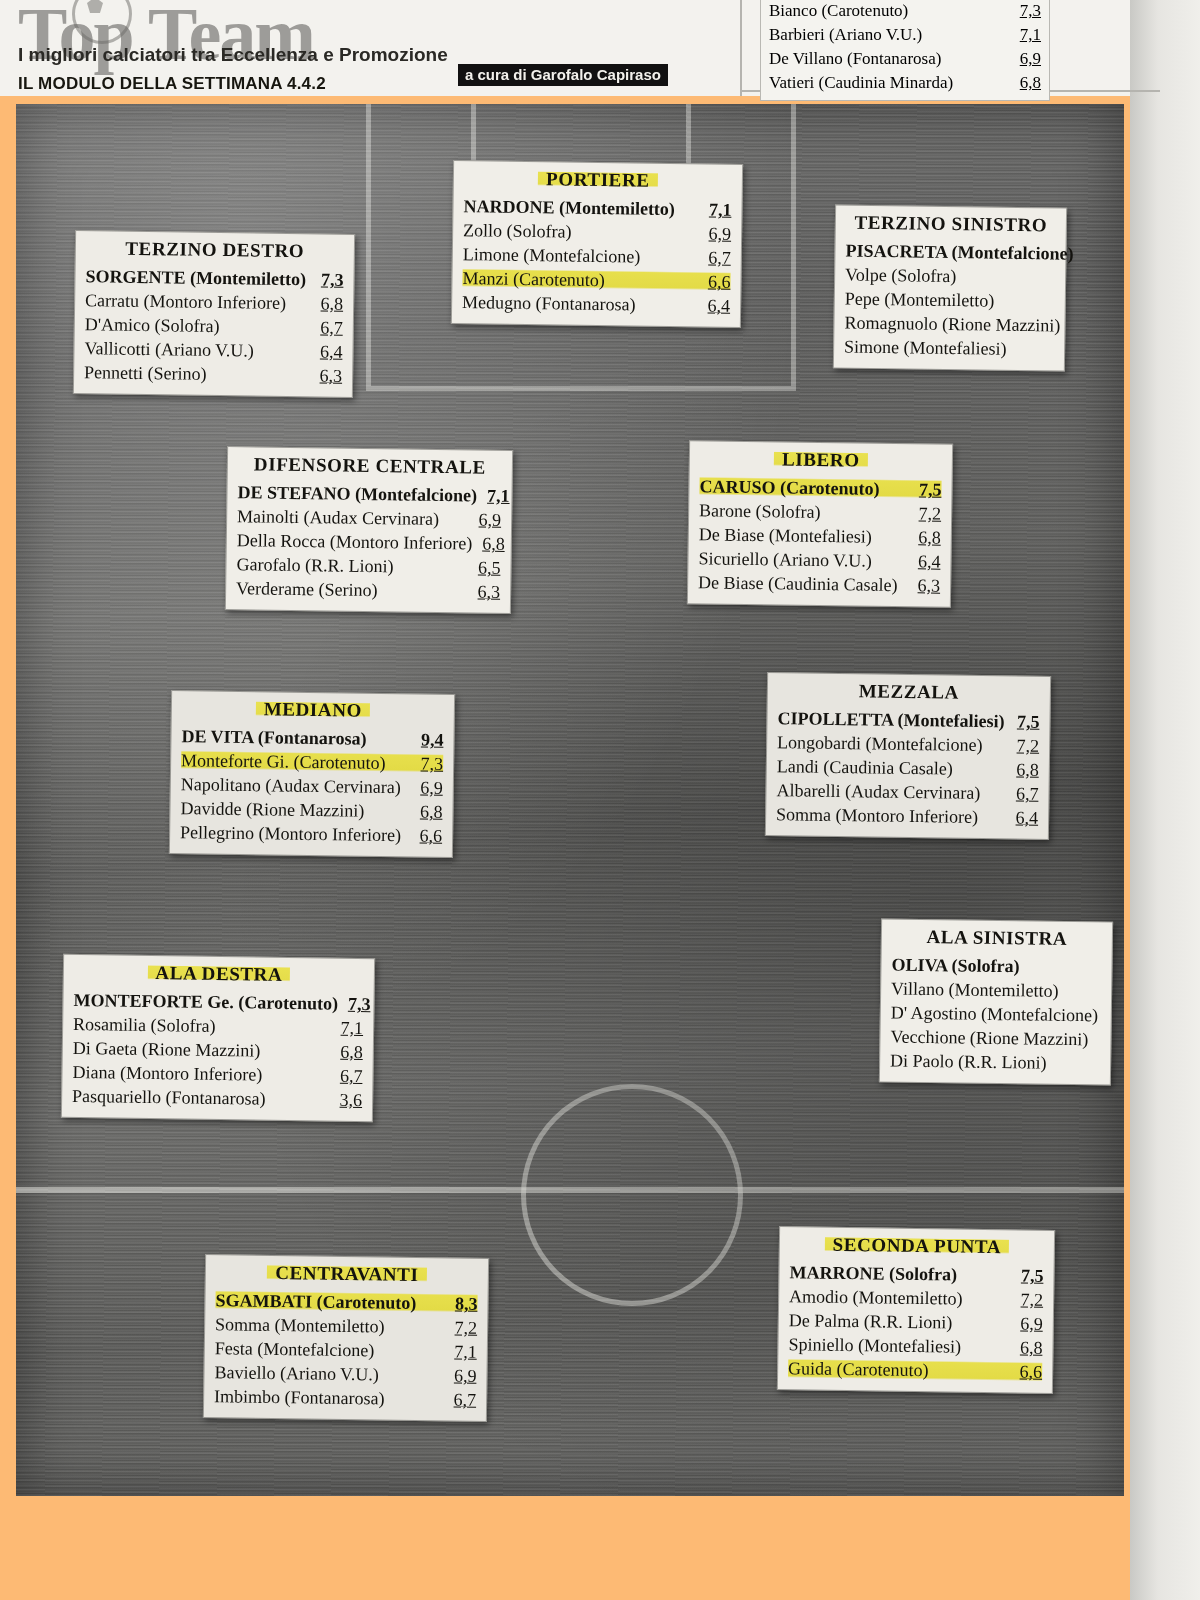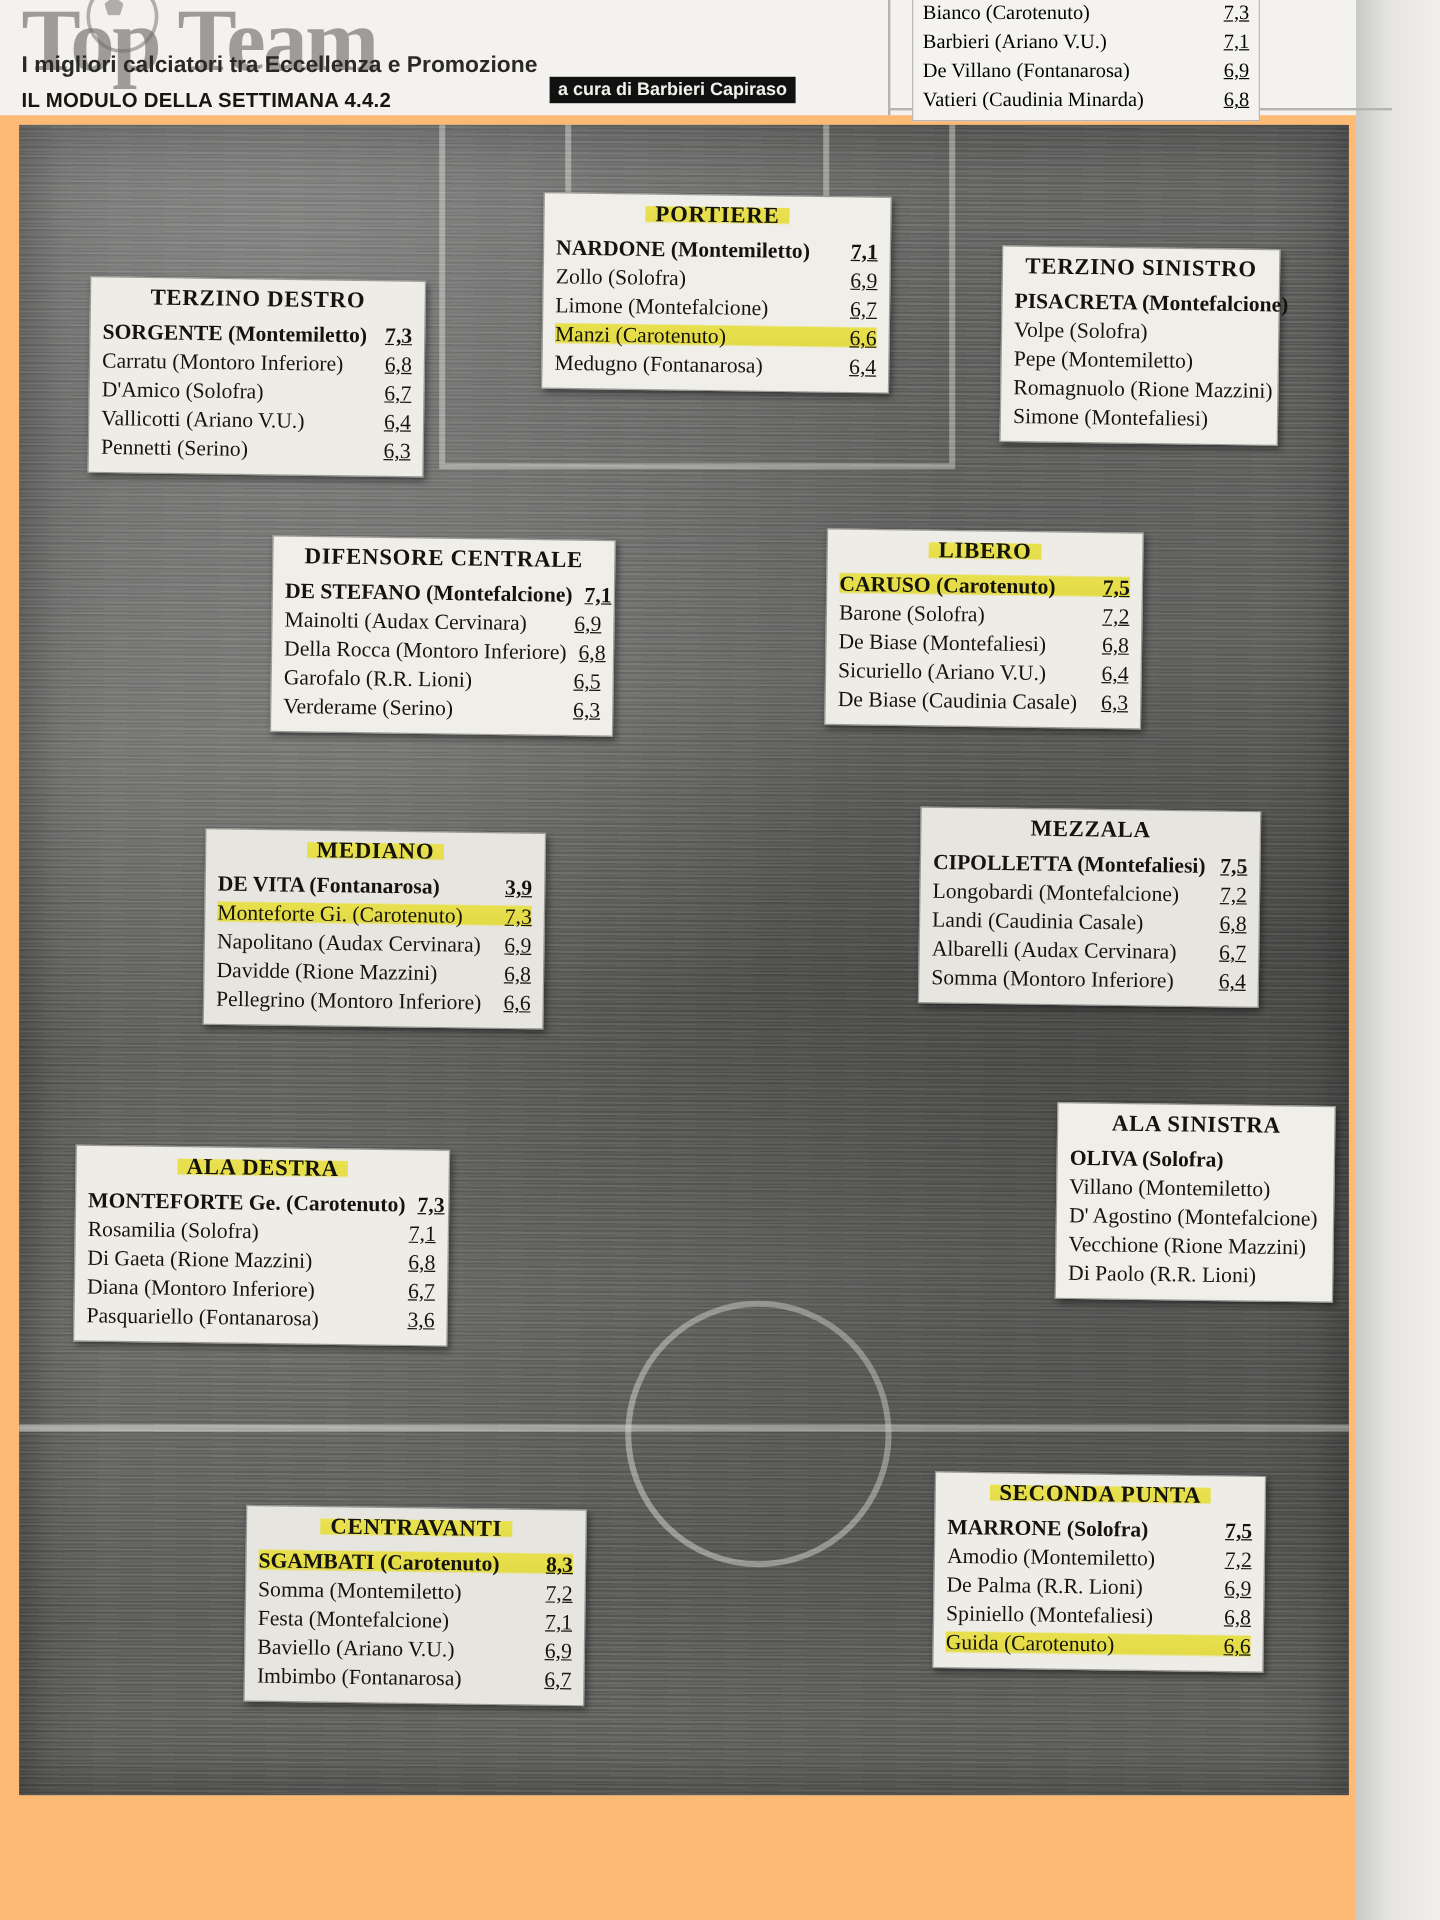--- a/index.html
+++ b/index.html
@@ -128,21 +128,21 @@
     <div class="pitch-line" style="left:0;top:1083px;width:1108px;height:6px;"></div>
     <div class="center-circle" style="left:505px;top:980px;"></div>
     <div class="box-top" style="left:350px;top:0;width:420px;height:282px;"></div>
     <div class="box-top" style="left:455px;top:0;width:210px;height:120px;"></div>
   </div>
 
   <div class="masthead">Top Team</div>
   <div class="ball"></div>
   <div class="sub1">I migliori calciatori tra Eccellenza e Promozione</div>
   <div class="sub2">IL MODULO DELLA SETTIMANA 4.4.2</div>
-  <div class="credit">a cura di Barbieri Capiraso</div>
+  <div class="credit">a cura di Garofalo Capiraso</div>
 
   <div class="vline"></div>
   <div class="hline"></div>
 
   <div class="toplist">
     <div class="row">
       <span class="nm">Bianco (Carotenuto)</span>
       <span class="vl">7,3</span>
     </div>
     <div class="row">
@@ -288,21 +288,21 @@
       <span class="vl">6,3</span>
     </div>
   </div>
 
   <div class="card shadeB rot2" style="left:170px;top:692px;width:284px;">
     <div class="title-wrap">
       <div class="title hl">MEDIANO</div>
     </div>
     <div class="row lead">
       <span class="nm">DE VITA (Fontanarosa)</span>
-      <span class="vl">3,9</span>
+      <span class="vl">9,4</span>
     </div>
     <div class="row hl">
       <span class="nm">Monteforte Gi. (Carotenuto)</span>
       <span class="vl">7,3</span>
     </div>
     <div class="row">
       <span class="nm">Napolitano (Audax Cervinara)</span>
       <span class="vl">6,9</span>
     </div>
     <div class="row">

